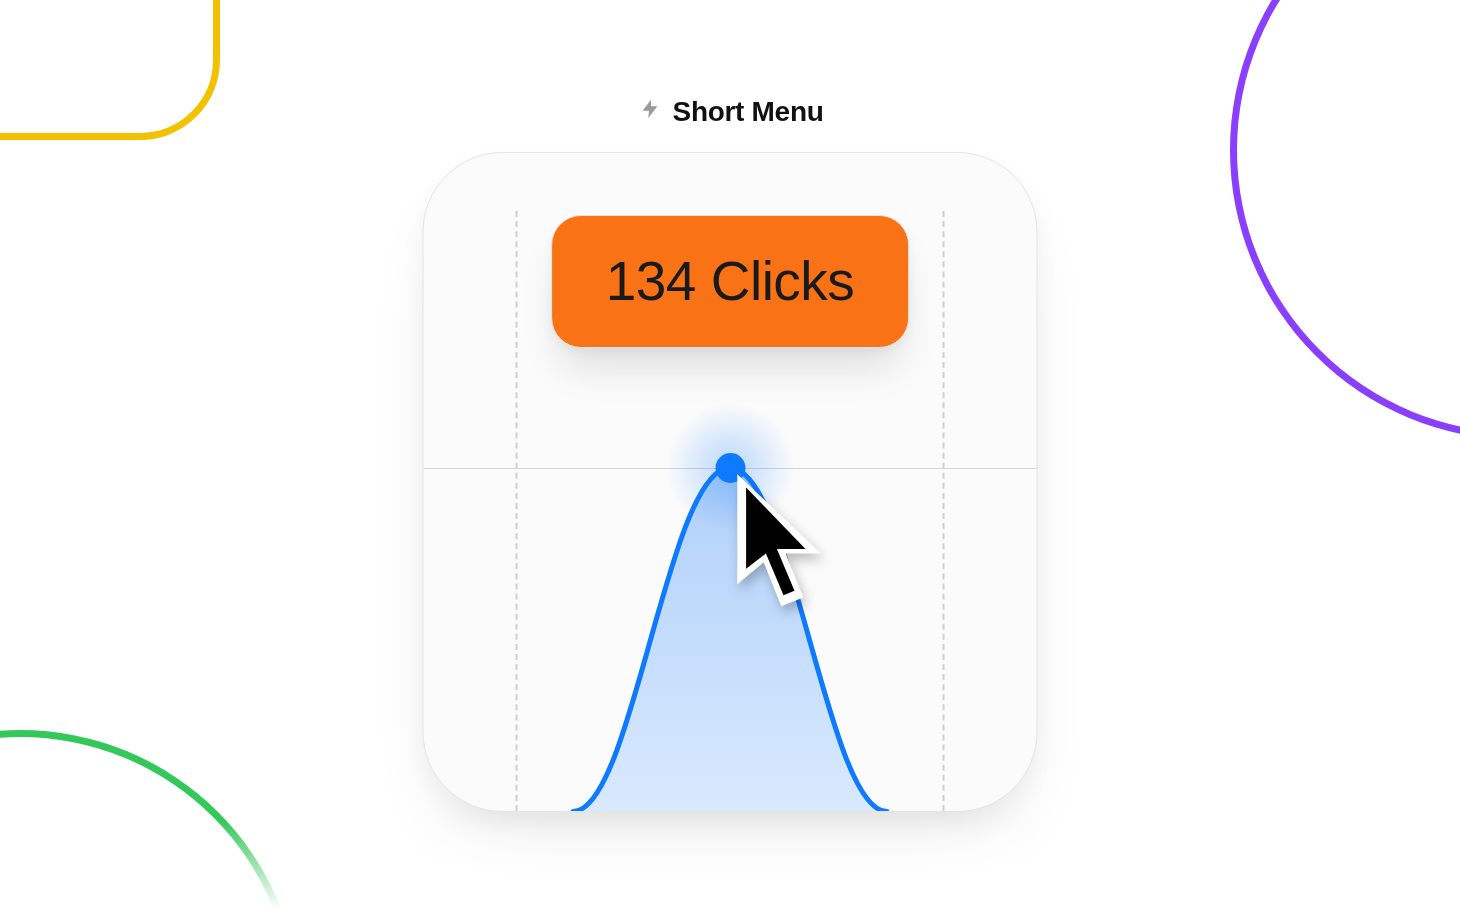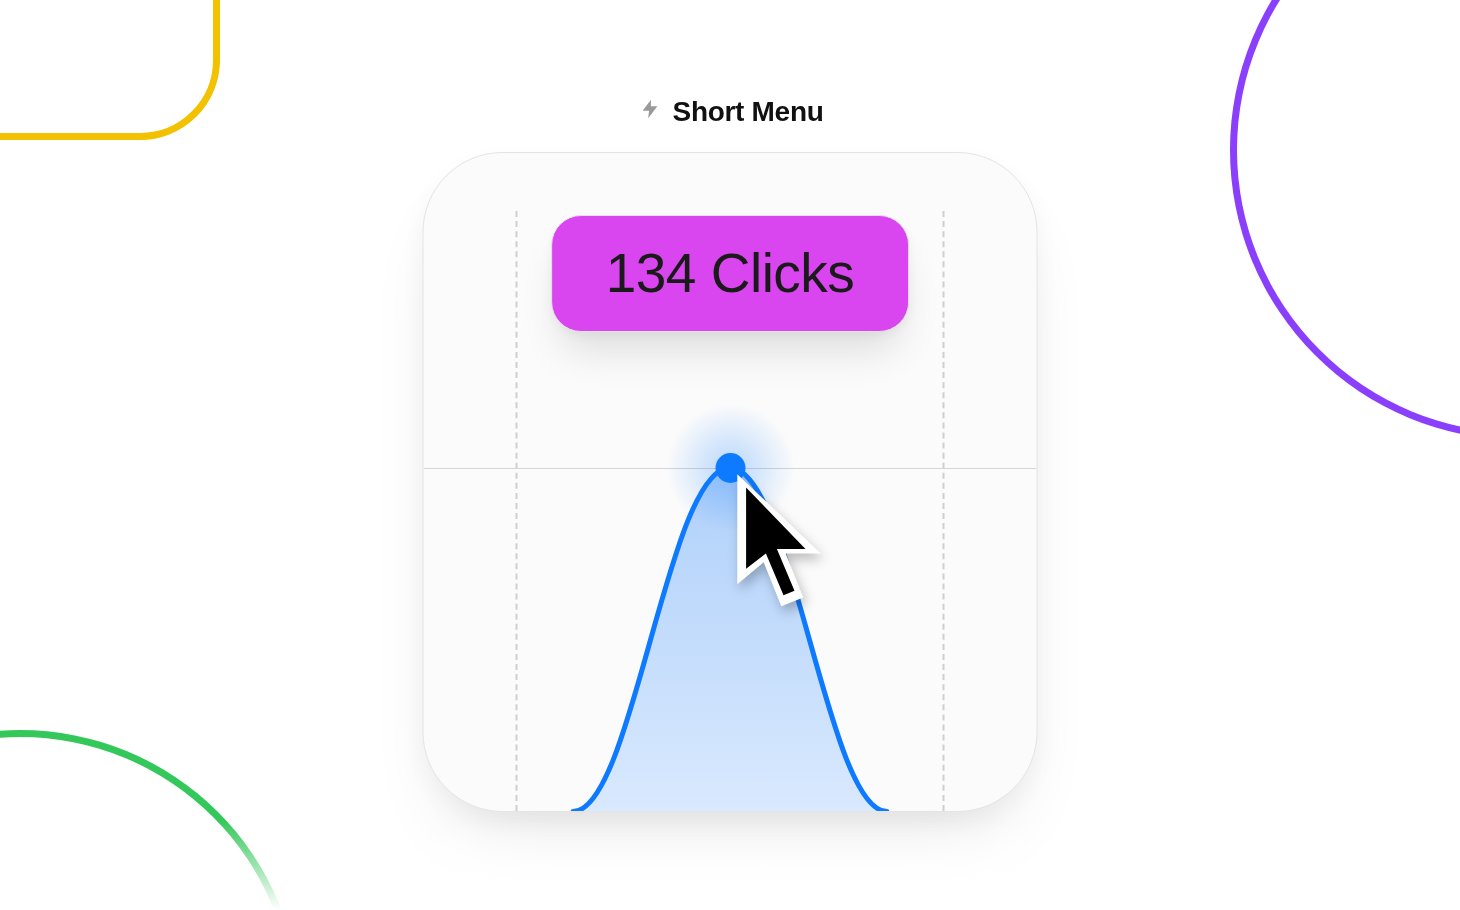--- a/index.html
+++ b/index.html
@@ -115,24 +115,24 @@
   }
   .vguide.left  { left: 92px; }
   .vguide.right { right: 92px; }
 
   
   .tooltip {
     position: absolute;
     top: 62px;
     left: 50%;
     transform: translateX(-50%);
-    background: #d946ef;
+    background: #f97316;
     border: 1px solid #e3e3e3;
     border-radius: 30px;
-    padding: 30px 54px;
+    padding: 38px 54px;
     box-shadow: 0 28px 40px -10px rgba(0,0,0,0.12), 0 4px 10px rgba(0,0,0,0.04);
     white-space: nowrap;
   }
   .tooltip-text {
     font-size: 55px;
     line-height: 1;
     font-weight: 400;
     color: #1a1a1a;
     letter-spacing: -0.5px;
   }

